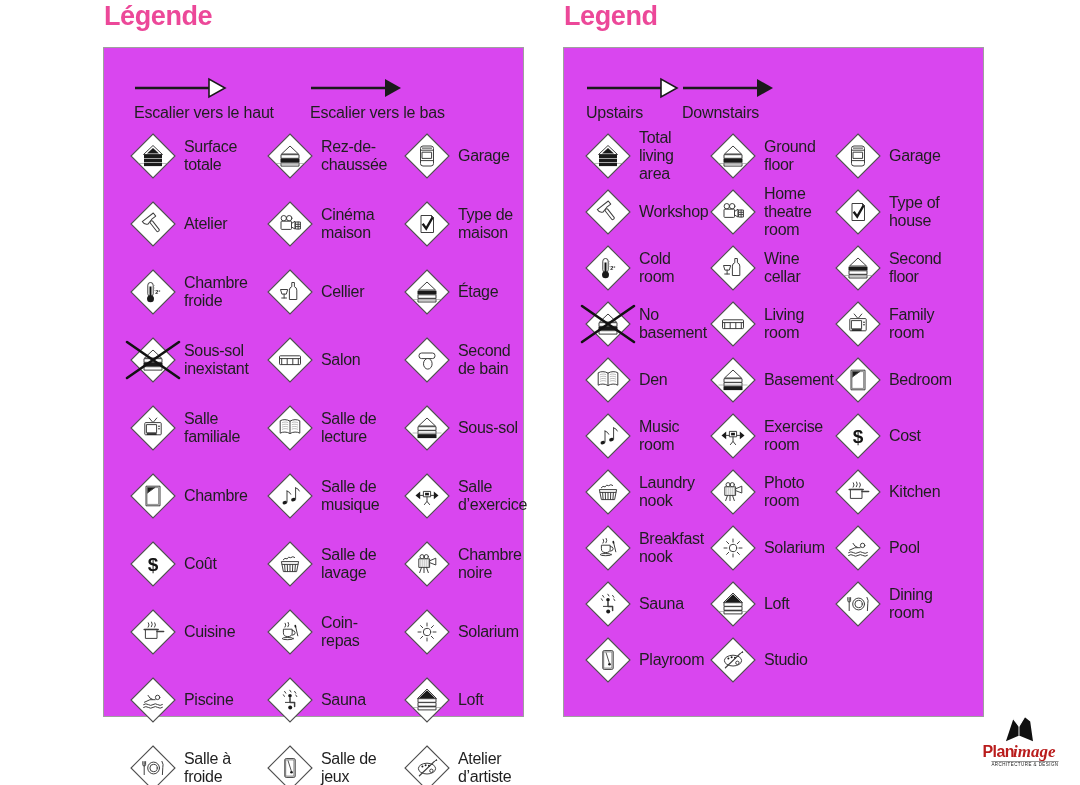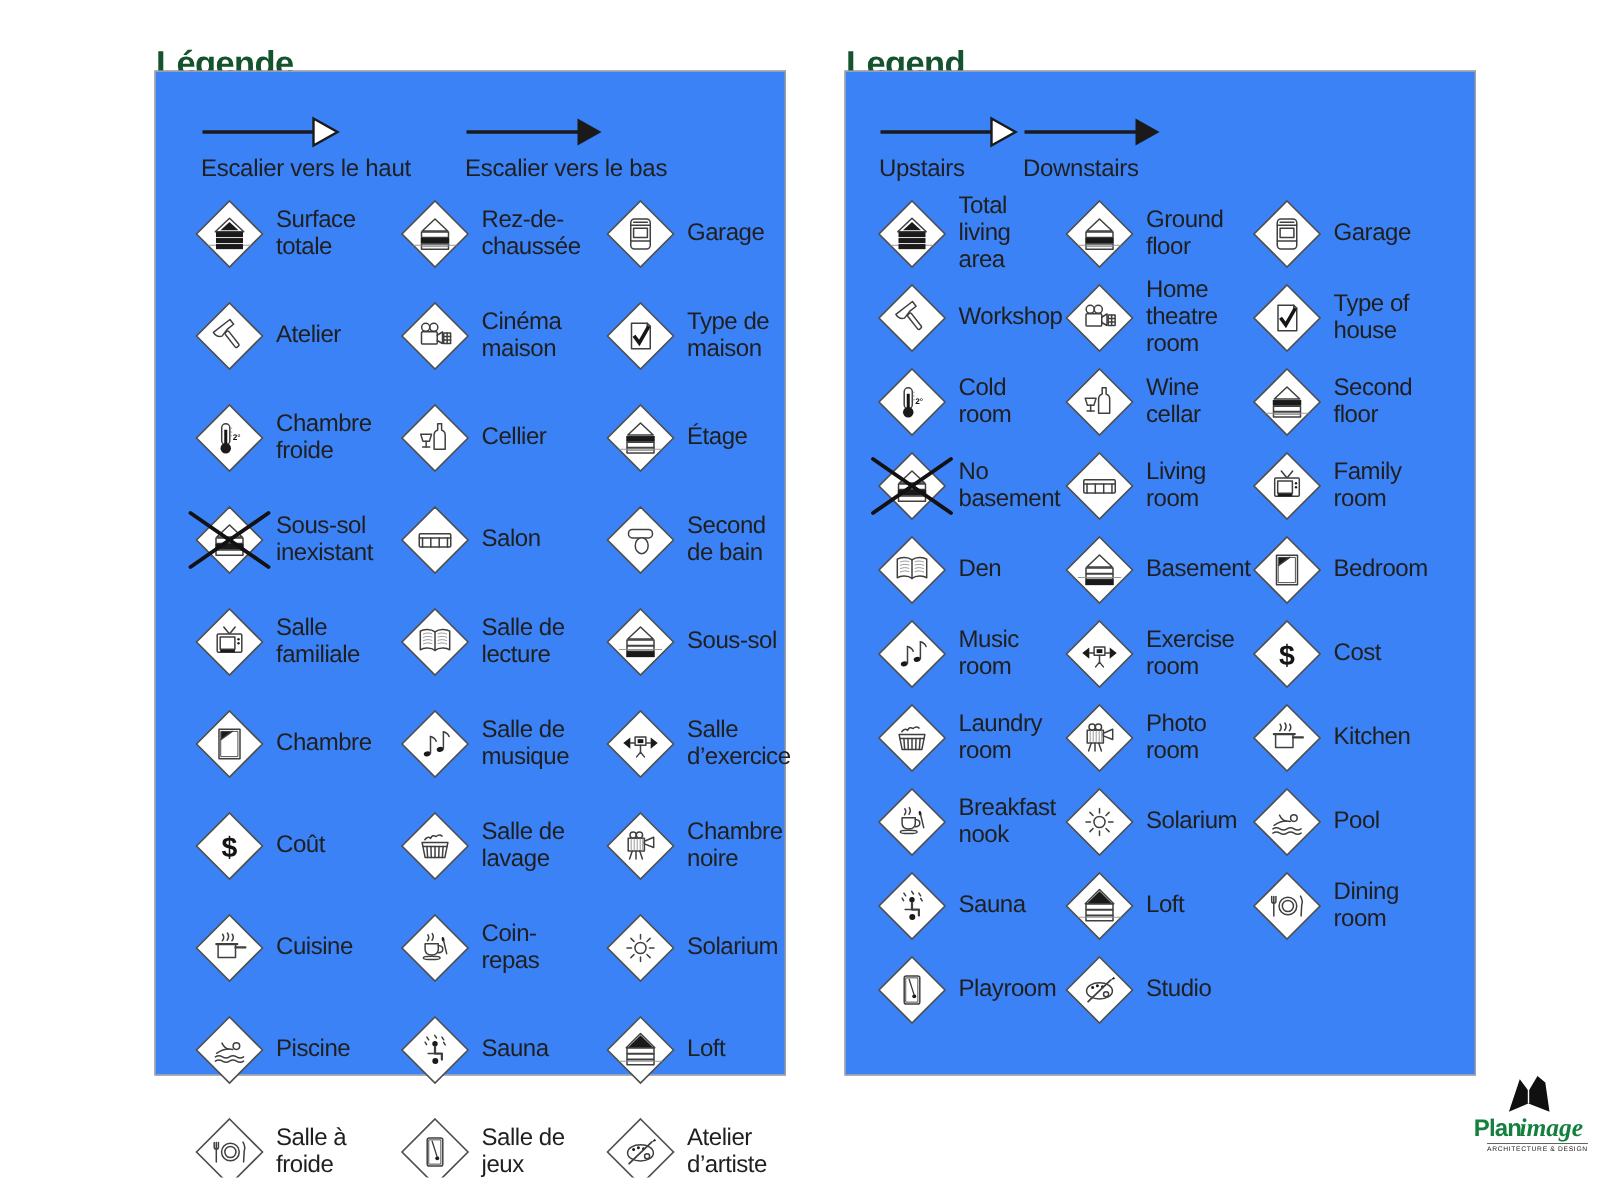--- a/index.html
+++ b/index.html
@@ -4,27 +4,27 @@
 <style>
   html,body{margin:0;padding:0;}
   body{
     width:1080px;height:785px;position:relative;overflow:hidden;
     background:#ffffff;
     font-family:"Liberation Sans", sans-serif;
     color:#1f1f1f;
   }
   .title{
     position:absolute;top:1px;
-    font-size:23px;font-weight:bold;color:#14532d;letter-spacing:-0.4px;margin-top:28px;
+    font-size:27px;font-weight:bold;color:#ec4899;letter-spacing:-0.4px;
   }
   .title-fr{left:104px;}
   .title-en{left:564px;}
   .panel{
     position:absolute;top:47px;width:419px;height:668px;
-    border:1px solid #9f9f9f;background:#3b82f6;
+    border:1px solid #9f9f9f;background:#d946ef;
   }
   .panel-fr{left:103px;}
   .panel-en{left:563px;}
 
   
   .arrows{position:absolute;top:27px;left:0;width:100%;height:66px;}
   .arrowblk{position:absolute;top:0;}
   .panel-fr .arrowblk:nth-of-type(1){left:30px;}
   .panel-fr .arrowblk:nth-of-type(2){left:206px;}
   .panel-en .arrowblk:nth-of-type(1){left:22px;}
@@ -54,21 +54,21 @@
   .thin{fill:none;stroke:#8f8f8f;stroke-width:0.6;}
   .xline{fill:none;stroke:#121212;stroke-width:2.6;stroke-linecap:round;}
   .chk{fill:none;stroke:#161616;stroke-width:2.4;stroke-linecap:square;}
   .mercury{fill:none;stroke:#141414;stroke-width:2;}
   .ictext{font:600 5.5px "Liberation Sans",sans-serif;fill:#161616;}
   .dollar{font:800 19px "Liberation Sans",sans-serif;fill:#141414;}
 
   
   .logo{position:absolute;left:965px;top:716px;width:108px;text-align:center;}
   .logo-mark{display:block;width:34px;height:28px;margin:0 auto;}
-  .brand{font-size:16px;line-height:16px;color:#15803d;white-space:nowrap;}
+  .brand{font-size:16px;line-height:16px;color:#b91c1c;white-space:nowrap;}
   .brand-plan{font-weight:800;letter-spacing:-0.6px;}
   .brand-image{font-family:"Liberation Serif",serif;font-style:italic;font-weight:700;font-size:17px;margin-left:-1px;}
   .tagline{
     font-size:8px;letter-spacing:0.8px;color:#1a1a1a;white-space:nowrap;
     width:max-content;margin:1px auto 0;padding-top:1px;border-top:0.5px solid #444;
     transform:scale(0.56);transform-origin:50% 0;
   }
 </style>
 </head>
 <body>
@@ -710,21 +710,21 @@
       <use href="#g-cost" xlink:href="#g-cost"></use>
     </svg>
     <div class="lbl">Cost</div>
   </div>
 
   <div class="cell">
     <svg class="icon" viewBox="-28 -25 56 50" stroke-width="1">
       <polygon class="dia" points="0,-22 22,0 0,22 -22,0"></polygon>
       <use href="#g-laundry-room" xlink:href="#g-laundry-room"></use>
     </svg>
-    <div class="lbl">Laundry room</div>
+    <div class="lbl">Laundry nook</div>
   </div>
 
   <div class="cell">
     <svg class="icon" viewBox="-28 -25 56 50" stroke-width="1">
       <polygon class="dia" points="0,-22 22,0 0,22 -22,0"></polygon>
       <use href="#g-photo-room" xlink:href="#g-photo-room"></use>
     </svg>
     <div class="lbl">Photo room</div>
   </div>
 

